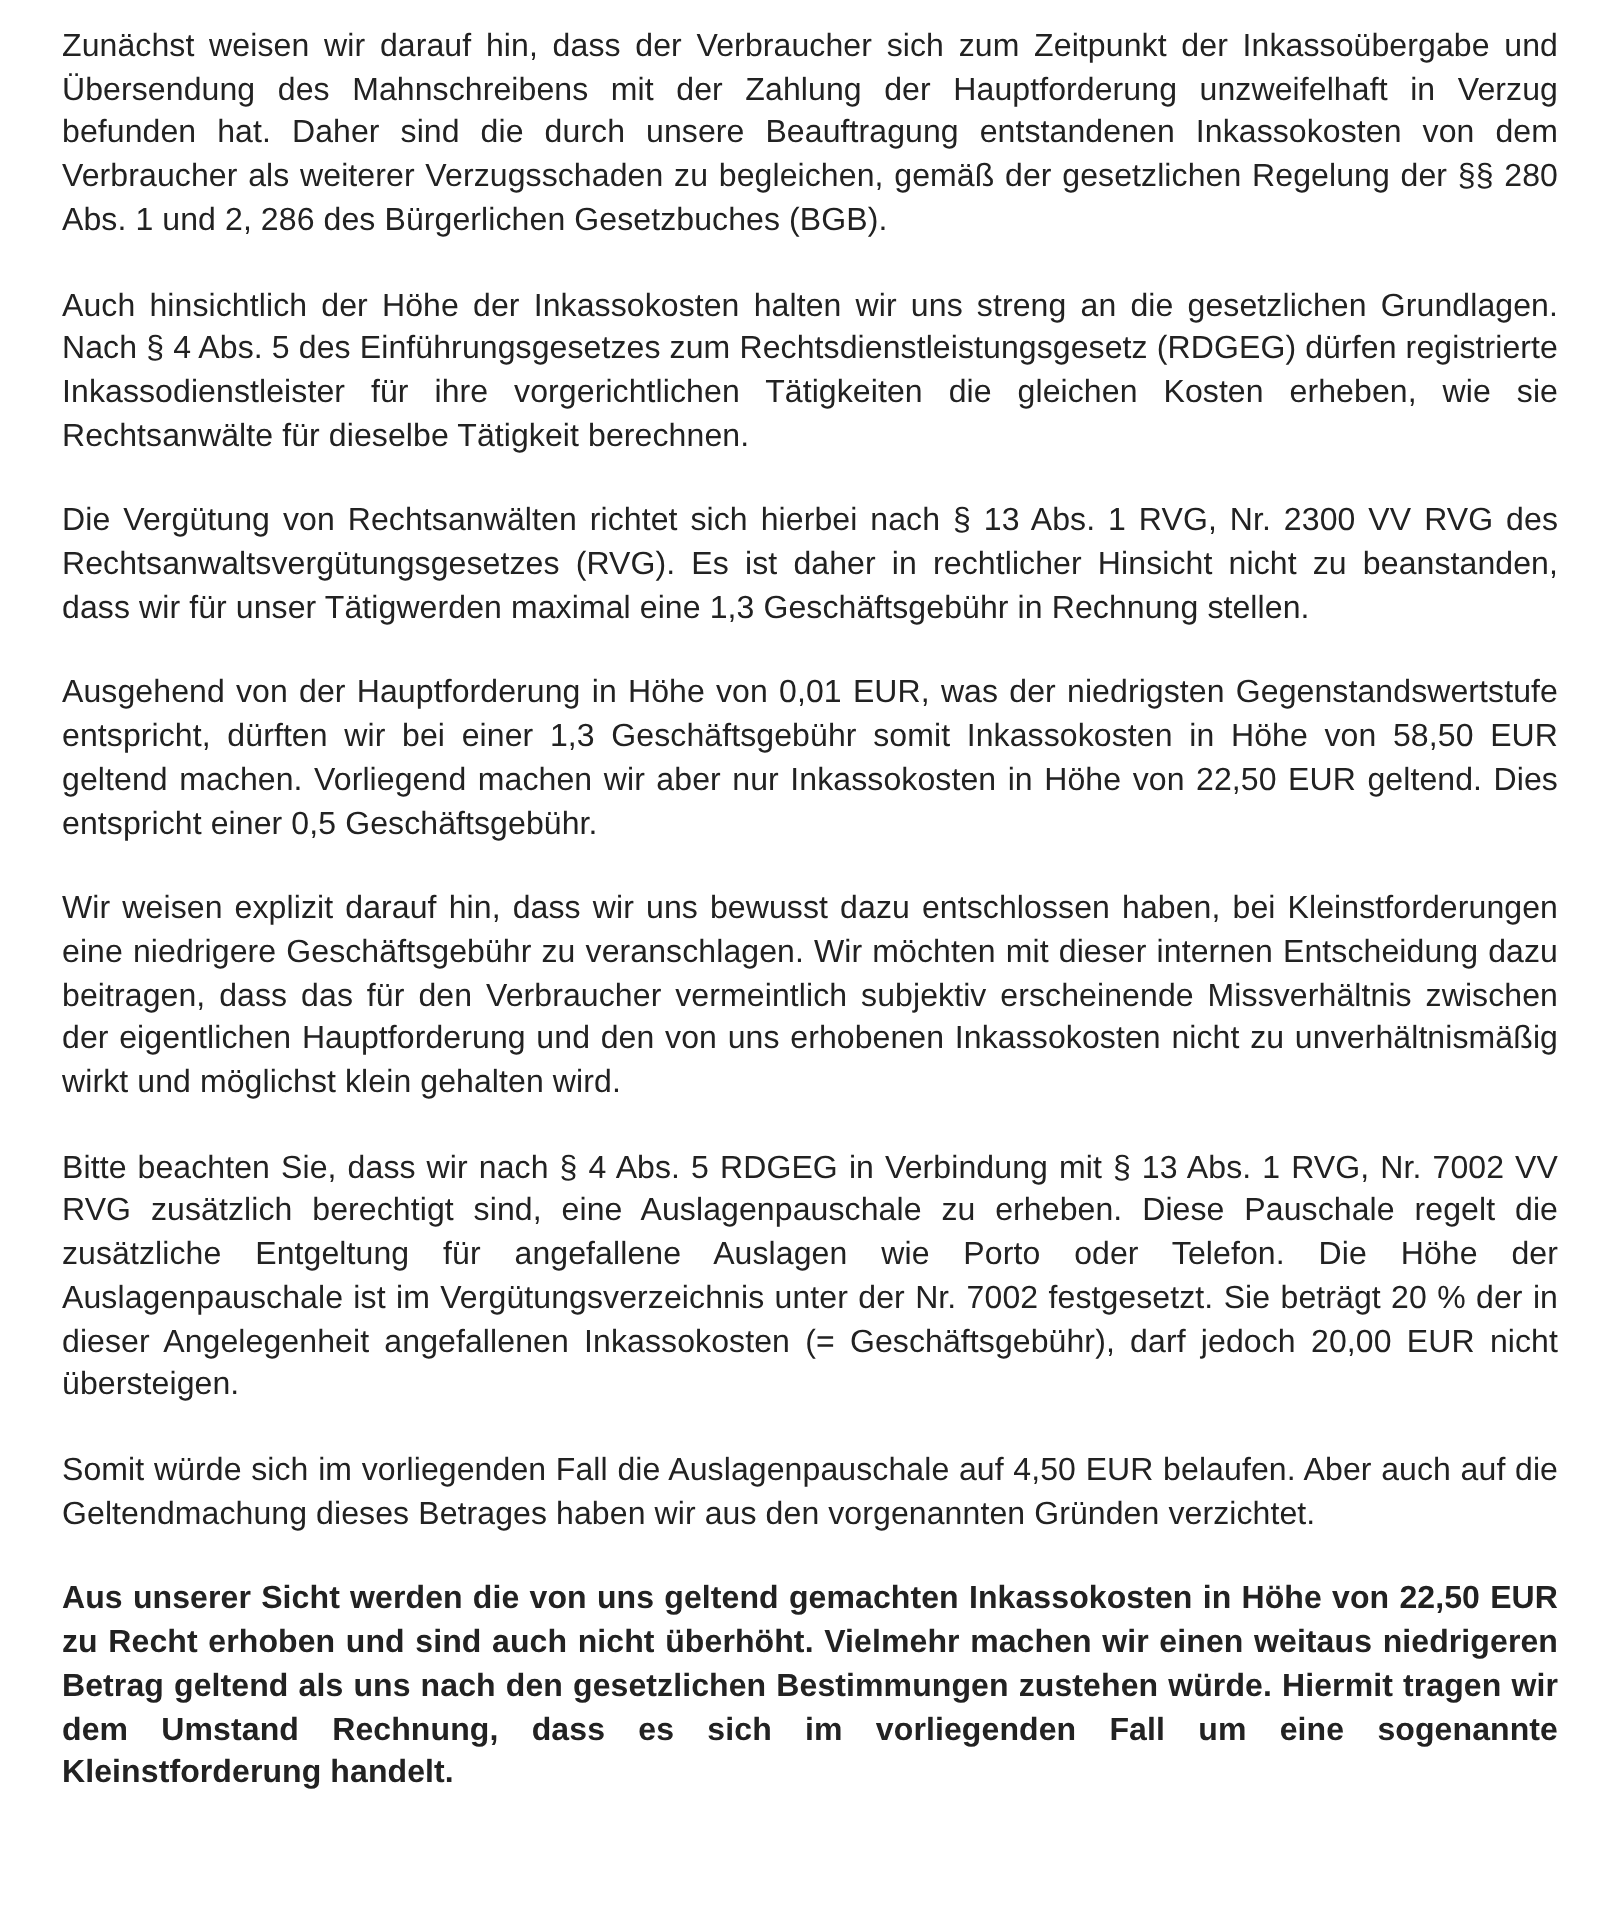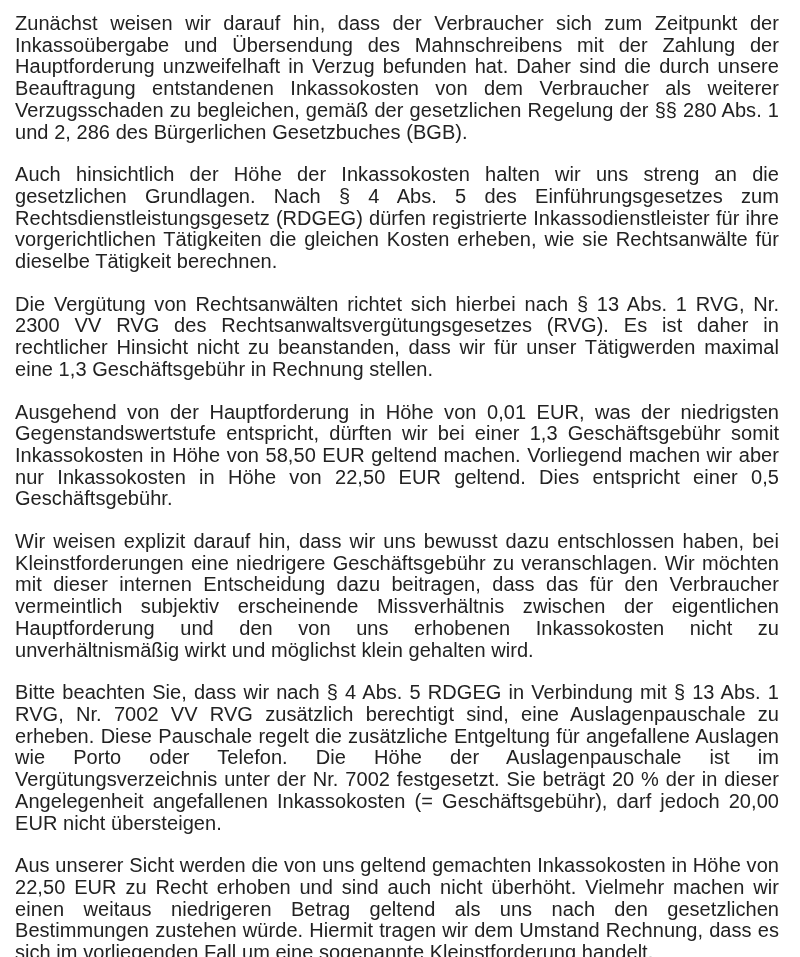--- a/index.html
+++ b/index.html
@@ -15,35 +15,37 @@
     }
     .page {
       box-sizing: border-box;
       width: 800px;
       height: 957px;
       padding: 13px 21px 10px 15px;
       background: #ffffff;
       color: #222222;
     }
     .para {
-      margin: 0 0 21px 0;
-      font-size: 20px;
+      margin: 0 0 21px 16px;
+      font-size: 16px;
       line-height: 21.7px;
       text-align: justify;
       letter-spacing: 0.05px;
       color: #222222;
     }
     .para:last-child {
       margin-bottom: 0;
+      font-weight: bold;
     }
   </style>
 </head>
 <body>
 
 <div class="page">
   <p class="para">Zunächst weisen wir darauf hin, dass der Verbraucher sich zum Zeitpunkt der Inkassoübergabe und Übersendung des Mahnschreibens mit der Zahlung der Hauptforderung unzweifelhaft in Verzug befunden hat. Daher sind die durch unsere Beauftragung entstandenen Inkassokosten von dem Verbraucher als weiterer Verzugsschaden zu begleichen, gemäß der gesetzlichen Regelung der §§ 280 Abs. 1 und 2, 286 des Bürgerlichen Gesetzbuches (BGB).</p>
   <p class="para">Auch hinsichtlich der Höhe der Inkassokosten halten wir uns streng an die gesetzlichen Grundlagen. Nach § 4 Abs. 5 des Einführungsgesetzes zum Rechtsdienstleistungsgesetz (RDGEG) dürfen registrierte Inkassodienstleister für ihre vorgerichtlichen Tätigkeiten die gleichen Kosten erheben, wie sie Rechtsanwälte für dieselbe Tätigkeit berechnen.</p>
   <p class="para">Die Vergütung von Rechtsanwälten richtet sich hierbei nach § 13 Abs. 1 RVG, Nr. 2300 VV RVG des Rechtsanwaltsvergütungsgesetzes (RVG). Es ist daher in rechtlicher Hinsicht nicht zu beanstanden, dass wir für unser Tätigwerden maximal eine 1,3 Geschäftsgebühr in Rechnung stellen.</p>
   <p class="para">Ausgehend von der Hauptforderung in Höhe von 0,01 EUR, was der niedrigsten Gegenstandswertstufe entspricht, dürften wir bei einer 1,3 Geschäftsgebühr somit Inkassokosten in Höhe von 58,50 EUR geltend machen. Vorliegend machen wir aber nur Inkassokosten in Höhe von 22,50 EUR geltend. Dies entspricht einer 0,5 Geschäftsgebühr.</p>
   <p class="para">Wir weisen explizit darauf hin, dass wir uns bewusst dazu entschlossen haben, bei Kleinstforderungen eine niedrigere Geschäftsgebühr zu veranschlagen. Wir möchten mit dieser internen Entscheidung dazu beitragen, dass das für den Verbraucher vermeintlich subjektiv erscheinende Missverhältnis zwischen der eigentlichen Hauptforderung und den von uns erhobenen Inkassokosten nicht zu unverhältnismäßig wirkt und möglichst klein gehalten wird.</p>
   <p class="para">Bitte beachten Sie, dass wir nach § 4 Abs. 5 RDGEG in Verbindung mit § 13 Abs. 1 RVG, Nr. 7002 VV RVG zusätzlich berechtigt sind, eine Auslagenpauschale zu erheben. Diese Pauschale regelt die zusätzliche Entgeltung für angefallene Auslagen wie Porto oder Telefon. Die Höhe der Auslagenpauschale ist im Vergütungsverzeichnis unter der Nr. 7002 festgesetzt. Sie beträgt 20 % der in dieser Angelegenheit angefallenen Inkassokosten (= Geschäftsgebühr), darf jedoch 20,00 EUR nicht übersteigen.</p>
+  <p class="para">Somit würde sich im vorliegenden Fall die Auslagenpauschale auf 4,50 EUR belaufen. Aber auch auf die Geltendmachung dieses Betrages haben wir aus den vorgenannten Gründen verzichtet.</p>
   <p class="para">Aus unserer Sicht werden die von uns geltend gemachten Inkassokosten in Höhe von 22,50 EUR zu Recht erhoben und sind auch nicht überhöht. Vielmehr machen wir einen weitaus niedrigeren Betrag geltend als uns nach den gesetzlichen Bestimmungen zustehen würde. Hiermit tragen wir dem Umstand Rechnung, dass es sich im vorliegenden Fall um eine sogenannte Kleinstforderung handelt.</p>
 </div>
 
 </body></html>

